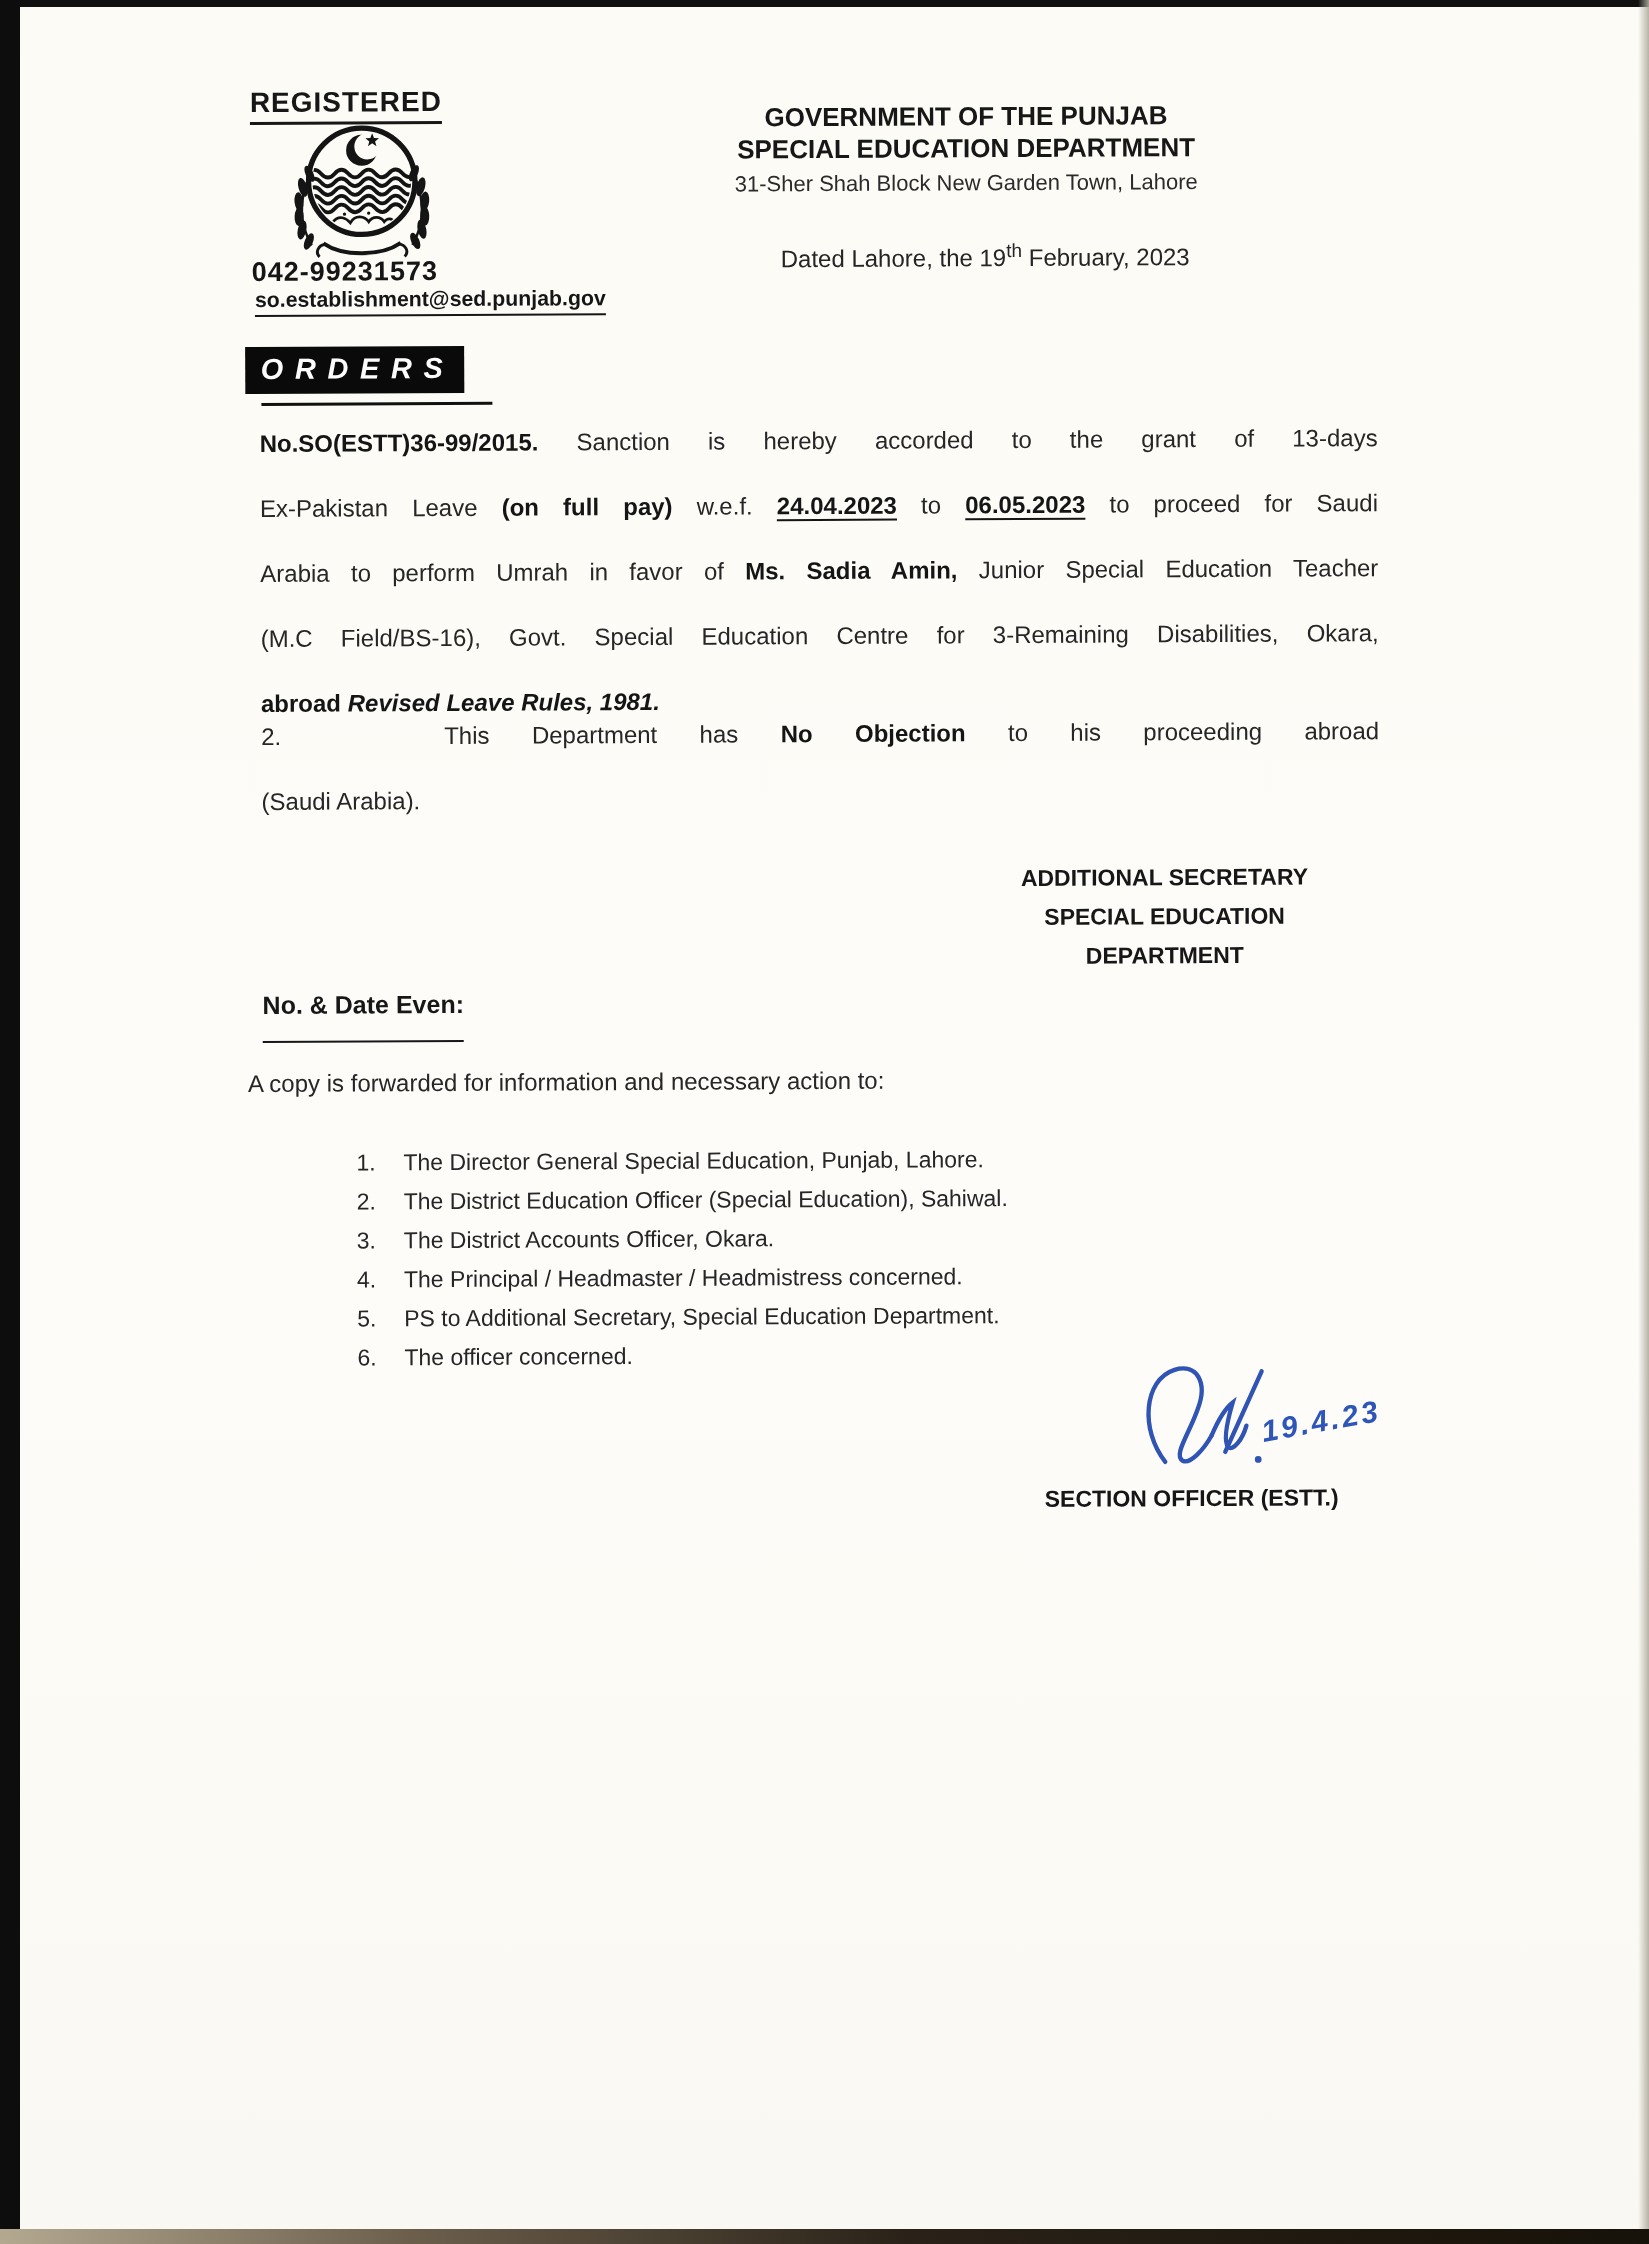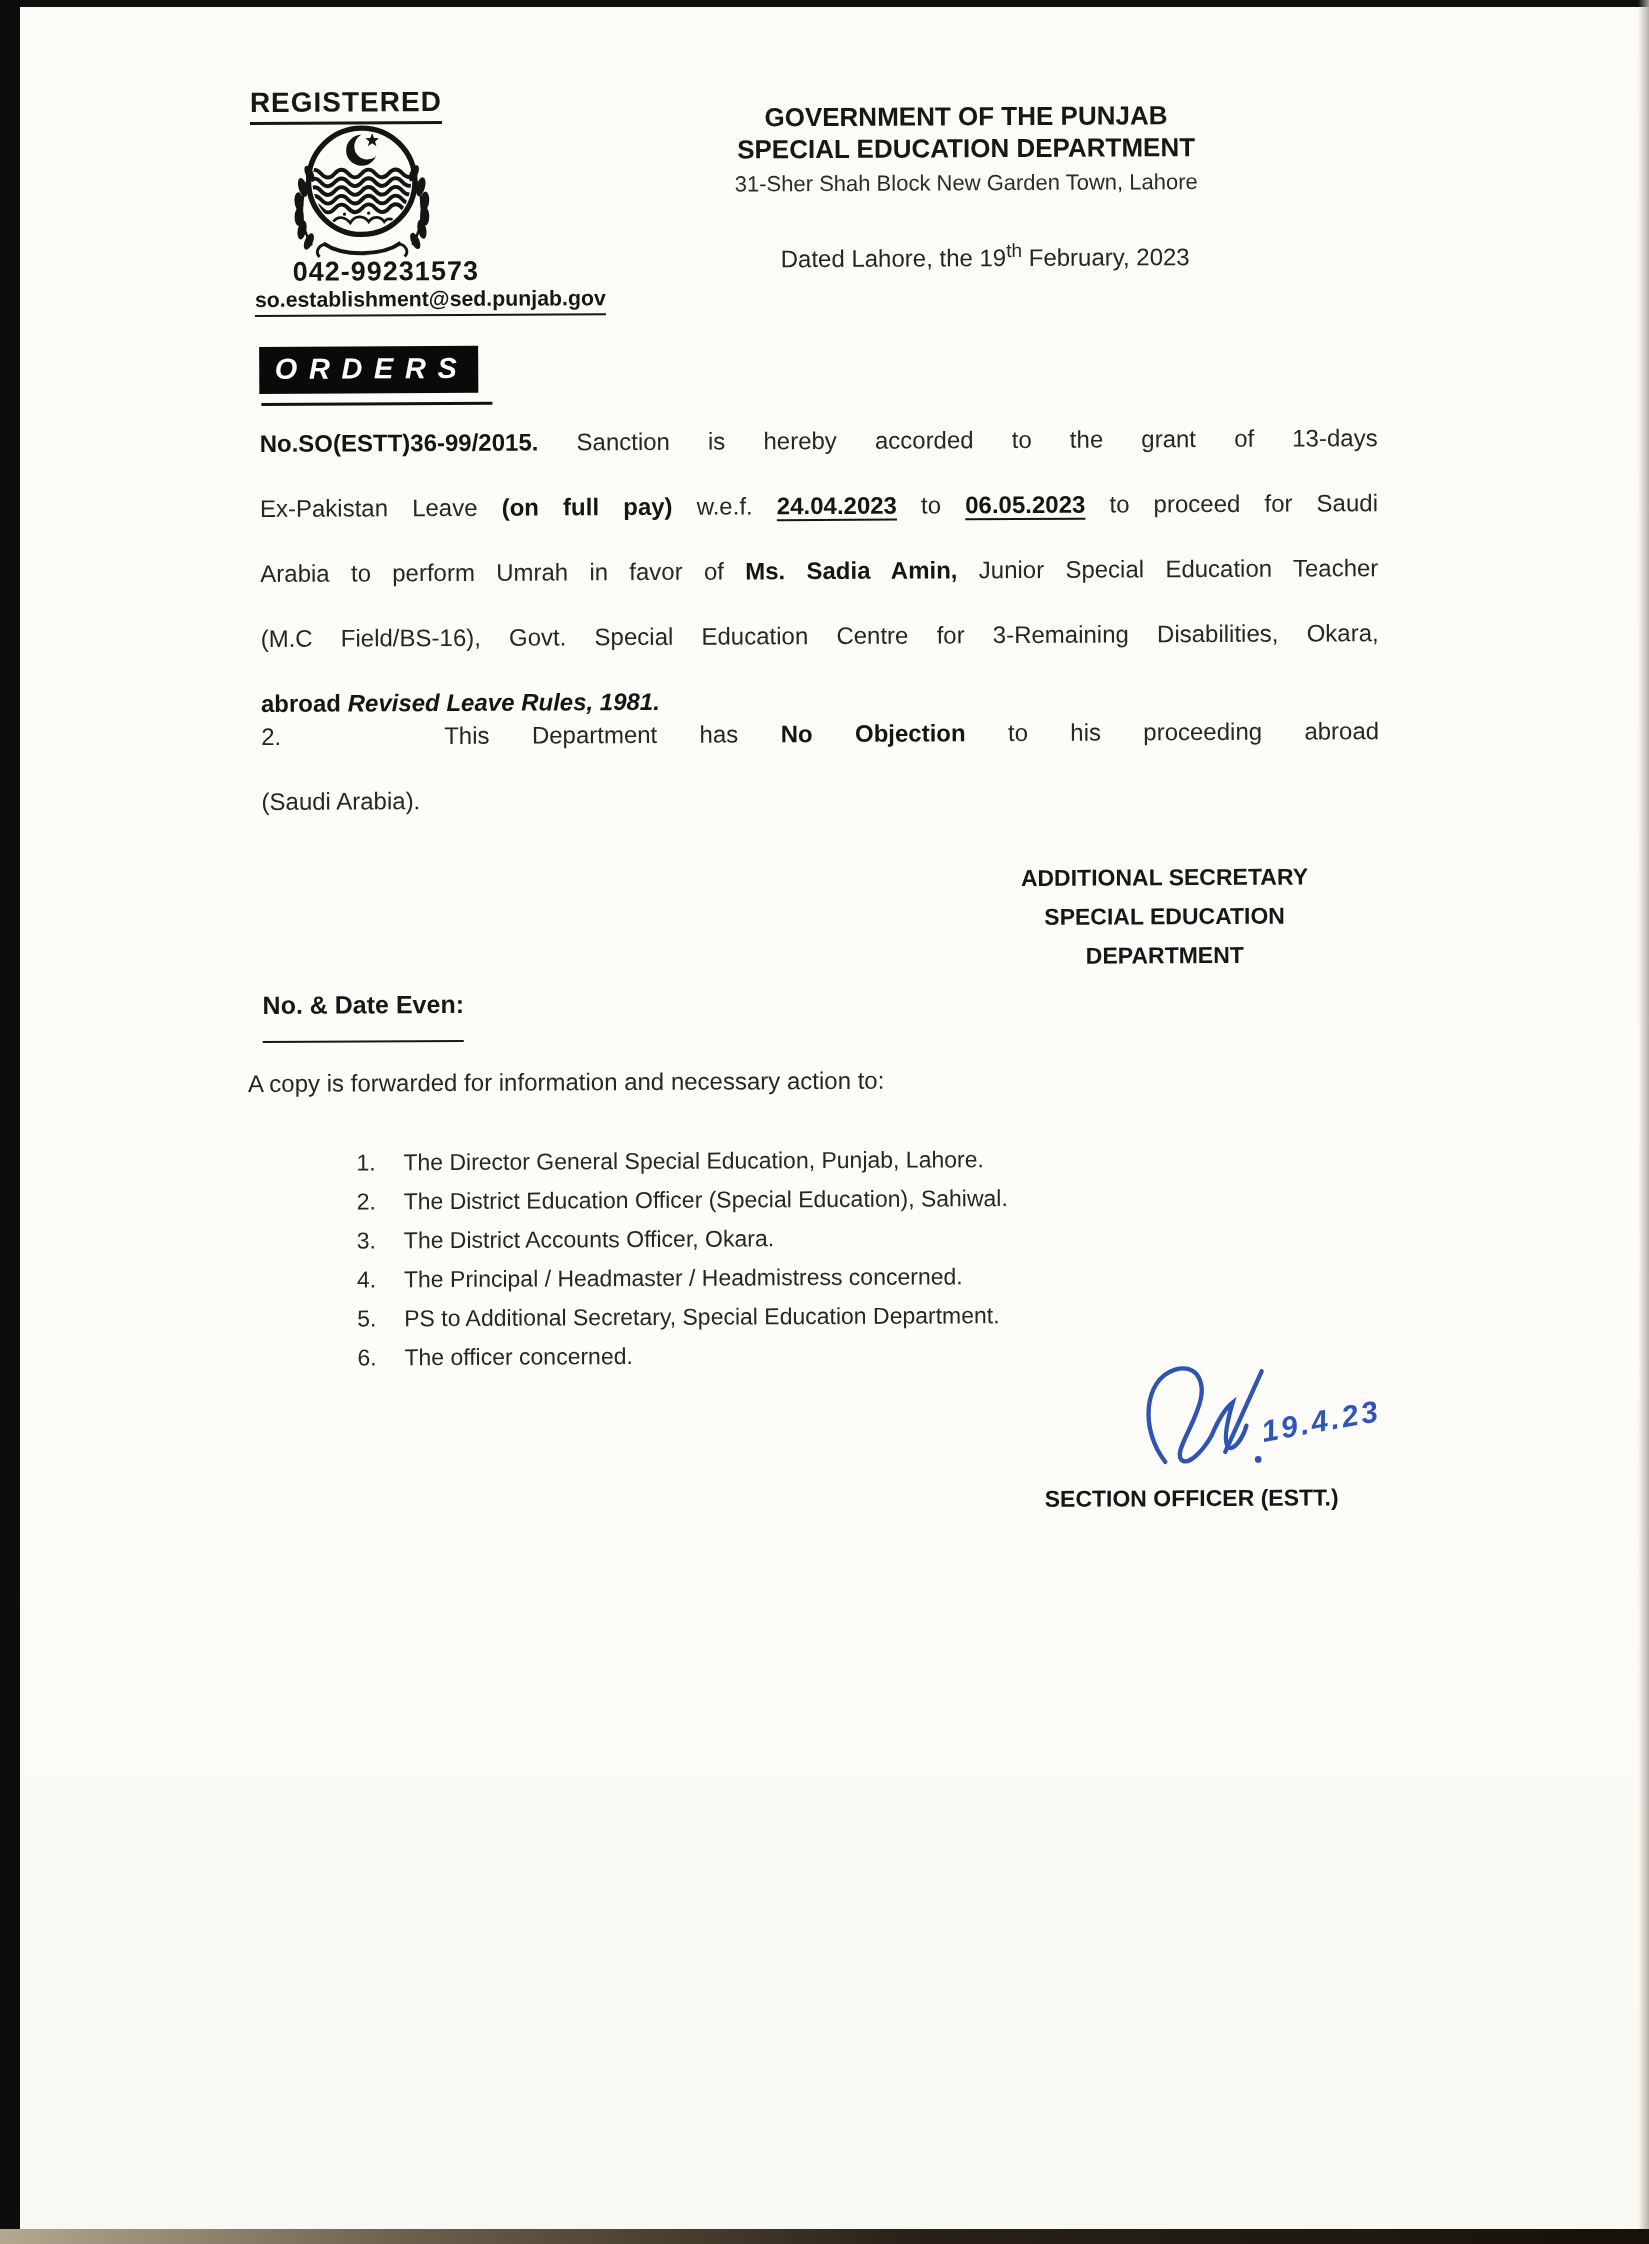--- a/index.html
+++ b/index.html
@@ -15,30 +15,30 @@
   #edge-bottom{left:0;bottom:0;width:100%;height:15.5px;background:linear-gradient(90deg,#b3a890 0%,#6b5f4c 25%,#2a2218 55%,#171209 100%);}
   #sheet{position:absolute;left:0;top:0;width:100%;height:100%;transform:rotate(-0.3deg);transform-origin:50% 40%;}
   .abs{position:absolute;}
   .b{font-weight:bold;color:#151515;}
   .bi{font-weight:bold;font-style:italic;color:#151515;}
   .u{text-decoration:underline;text-decoration-thickness:2.4px;text-underline-offset:4.9px;}
 
   #registered{left:254px;top:70px;font-size:28px;font-weight:bold;letter-spacing:1px;color:#171717;
     border-bottom:3.9px solid #171717;padding-bottom:2.9px;margin-top:14px;}
   #logo{left:278px;top:115px;}
-  #phone{left:255px;top:254px;font-size:27px;font-weight:bold;color:#161616;letter-spacing:1px;margin-left:41px;}
+  #phone{left:255px;top:254px;font-size:27px;font-weight:bold;color:#161616;letter-spacing:1px;}
   #email{left:258px;top:285px;font-size:21.3px;font-weight:bold;color:#161616;border-bottom:2.9px solid #161616;padding-bottom:1.9px;}
 
   #dept-head{left:679px;top:101px;width:582px;text-align:center;line-height:32px;}
   #dept-head .t{font-size:26px;font-weight:bold;color:#171717;}
   #dept-head .a{font-size:22px;color:#2b2b2b;margin-top:2.9px;}
   #dateline{left:784px;top:241px;font-size:24px;color:#252525;}
   #dateline sup{font-size:19px;}
 
-  #orders-box{left:262px;top:344px;background:#0a0a0a;color:#fdfdfd;font-size:29px;font-weight:bold;
+  #orders-box{left:248px;top:344px;background:#0a0a0a;color:#fdfdfd;font-size:29px;font-weight:bold;
     font-style:italic;letter-spacing:11.6px;padding:5.8px 9.7px 7.8px 15.5px;}
   #orders-underline{left:264px;top:400px;width:231px;height:2.9px;background:#111;}
 
   .bodytext{font-size:24px;line-height:65px;color:#262626;width:1118px;}
   #para1-just{left:262px;top:408px;text-align:justify;text-align-last:justify;}
   #para1-last{left:262px;top:668px;}
   #para2-l1{left:262px;top:701px;text-align:justify;text-align-last:justify;}
   #para2-l2{left:262px;top:766px;}
   .indent-gap{display:inline-block;width:163px;}
 

